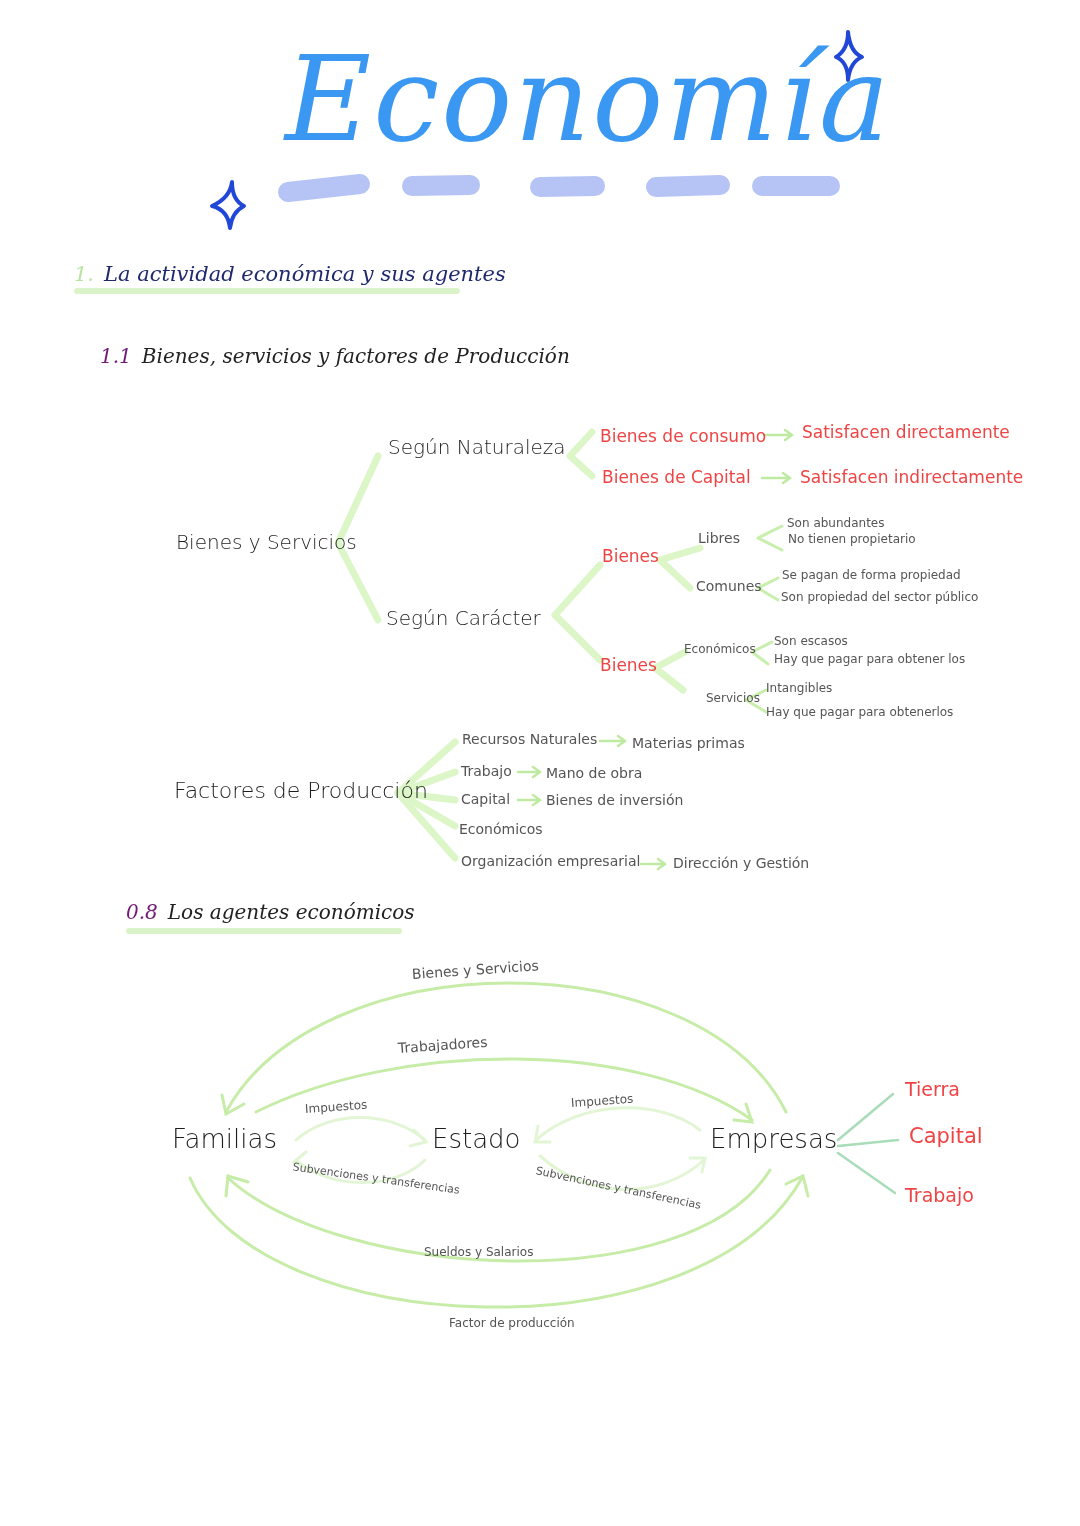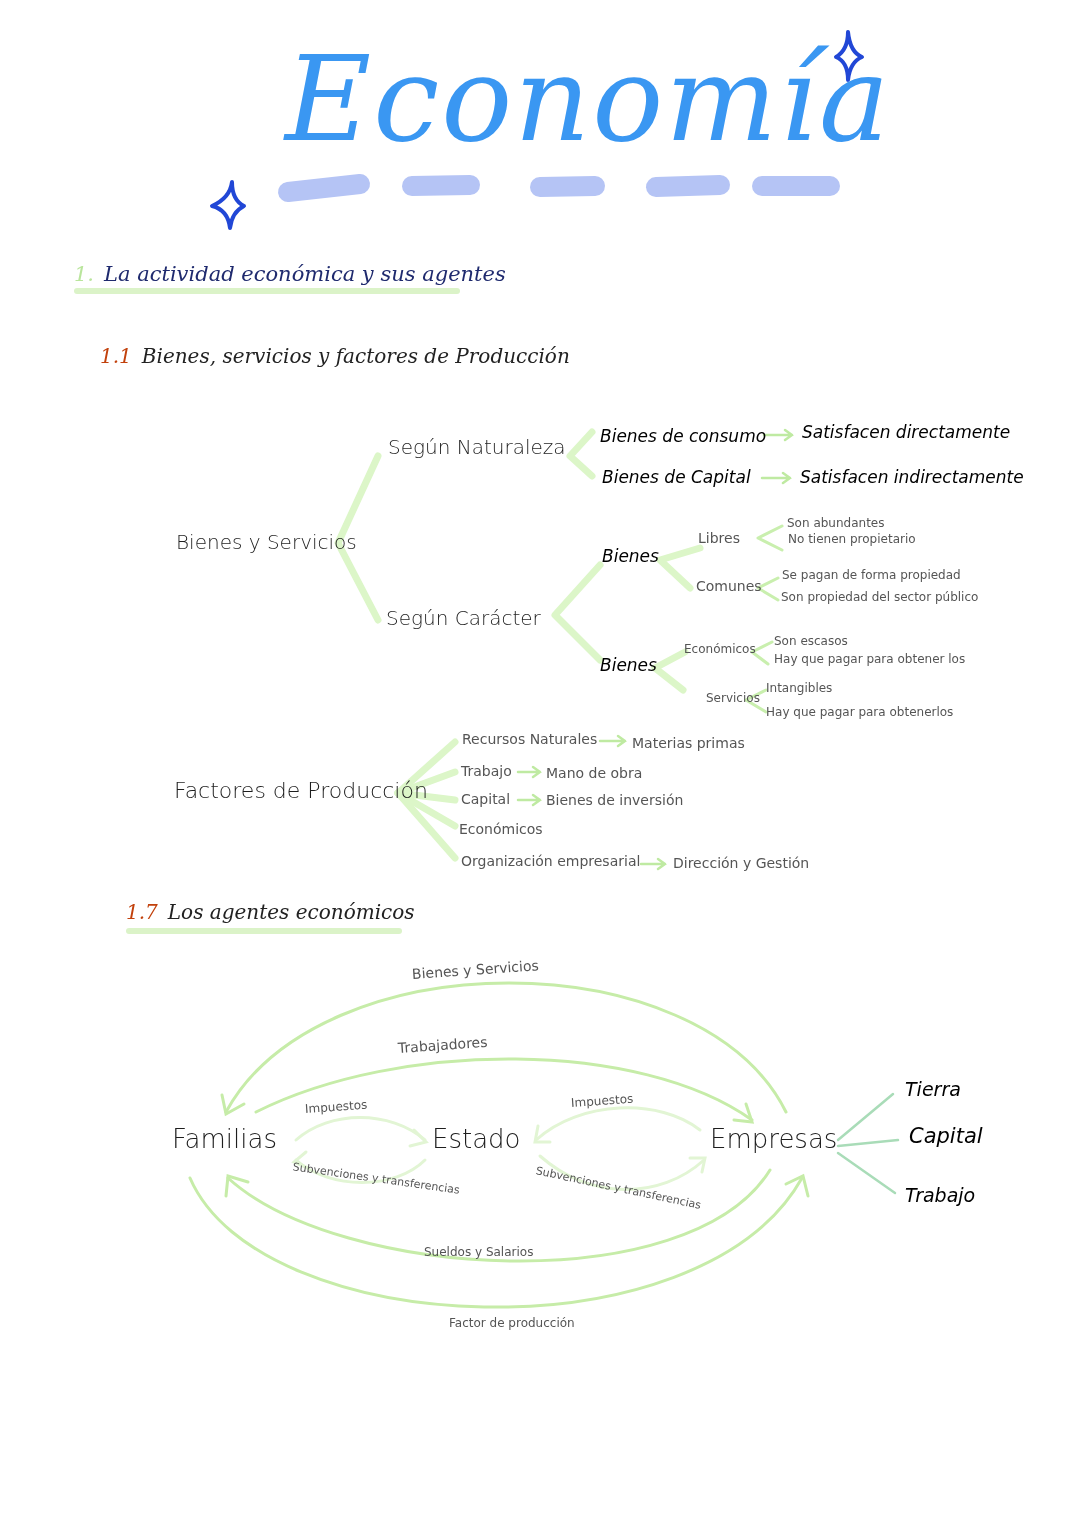--- a/index.html
+++ b/index.html
@@ -6,24 +6,24 @@
     body { width: 1080px; height: 1526px; position: relative; overflow: hidden;
            font-family: "DejaVu Sans", sans-serif; color: #2b2b2b; }
     .abs { position: absolute; white-space: nowrap; }
     svg.layer { position: absolute; left: 0; top: 0; width: 1080px; height: 1526px; pointer-events: none; }
 
     .title { left: 285px; top: 40px; font-family: "DejaVu Serif", serif; font-style: italic;
              font-size: 118px; letter-spacing: 2px; line-height: 1; color: #3a97f2; }
     .h1 { font-family: "DejaVu Serif", serif; font-style: italic; font-size: 21px; color: #1f2a6e; }
     .num { color: #b9e59c; margin-right: 10px; }
     .h2 { font-family: "DejaVu Serif", serif; font-style: italic; font-size: 20px; color: #222; }
-    .h2 .num { color: #c2410c; }
+    .h2 .num { color: #701a75; }
 
     .big { font-family: "DejaVu Sans", sans-serif; font-size: 20px; color: #1e1e1e; font-weight: 300; }
-    .mid { font-family: "DejaVu Sans", sans-serif; font-size: 17px; color: #000000; font-style: italic; }
+    .mid { font-family: "DejaVu Sans", sans-serif; font-size: 17px; color: #ef4444; }
     .sm  { font-family: "DejaVu Sans", sans-serif; font-size: 14px; color: #555; }
     .xs  { font-family: "DejaVu Sans", sans-serif; font-size: 12px; color: #555; }
     .agent { font-family: "DejaVu Sans", sans-serif; font-size: 26px; color: #1e1e1e; font-weight: 300; }
     .flow { font-family: "DejaVu Sans", sans-serif; font-size: 14px; color: #555; }
     .tilt-l { transform: rotate(-4deg); transform-origin: left center; }
   </style>
 </head>
 <body>
 
 <svg class="layer" viewBox="0 0 1080 1526">
@@ -150,21 +150,21 @@
 <div class="abs sm" style="left:632px; top:735px;">Materias primas</div>
 <div class="abs sm" style="left:461px; top:763px;">Trabajo</div>
 <div class="abs sm" style="left:546px; top:765px;">Mano de obra</div>
 <div class="abs sm" style="left:461px; top:791px;">Capital</div>
 <div class="abs sm" style="left:546px; top:792px;">Bienes de inversión</div>
 <div class="abs sm" style="left:459px; top:821px;">Económicos</div>
 <div class="abs sm" style="left:461px; top:853px;">Organización empresarial</div>
 <div class="abs sm" style="left:673px; top:855px;">Dirección y Gestión</div>
 
 <div class="abs h2" style="left:126px; top:900px;">
-  <span class="num">1.7</span><span>Los agentes económicos</span>
+  <span class="num">0.8</span><span>Los agentes económicos</span>
 </div>
 
 <div class="abs flow tilt-l" style="left:412px; top:966px;">Bienes y Servicios</div>
 <div class="abs flow tilt-l" style="left:398px; top:1040px;">Trabajadores</div>
 <div class="abs xs tilt-l" style="left:305px; top:1102px;">Impuestos</div>
 <div class="abs xs tilt-l" style="left:571px; top:1096px;">Impuestos</div>
 <div class="abs xs" style="left:292px; top:1172px; font-size:11px; transform: rotate(8deg);">Subvenciones y transferencias</div>
 <div class="abs xs" style="left:536px; top:1164px; font-size:11px; transform: rotate(12deg); transform-origin:left center;">Subvenciones y transferencias</div>
 <div class="abs xs" style="left:424px; top:1245px;">Sueldos y Salarios</div>
 <div class="abs xs" style="left:449px; top:1316px;">Factor de producción</div>

